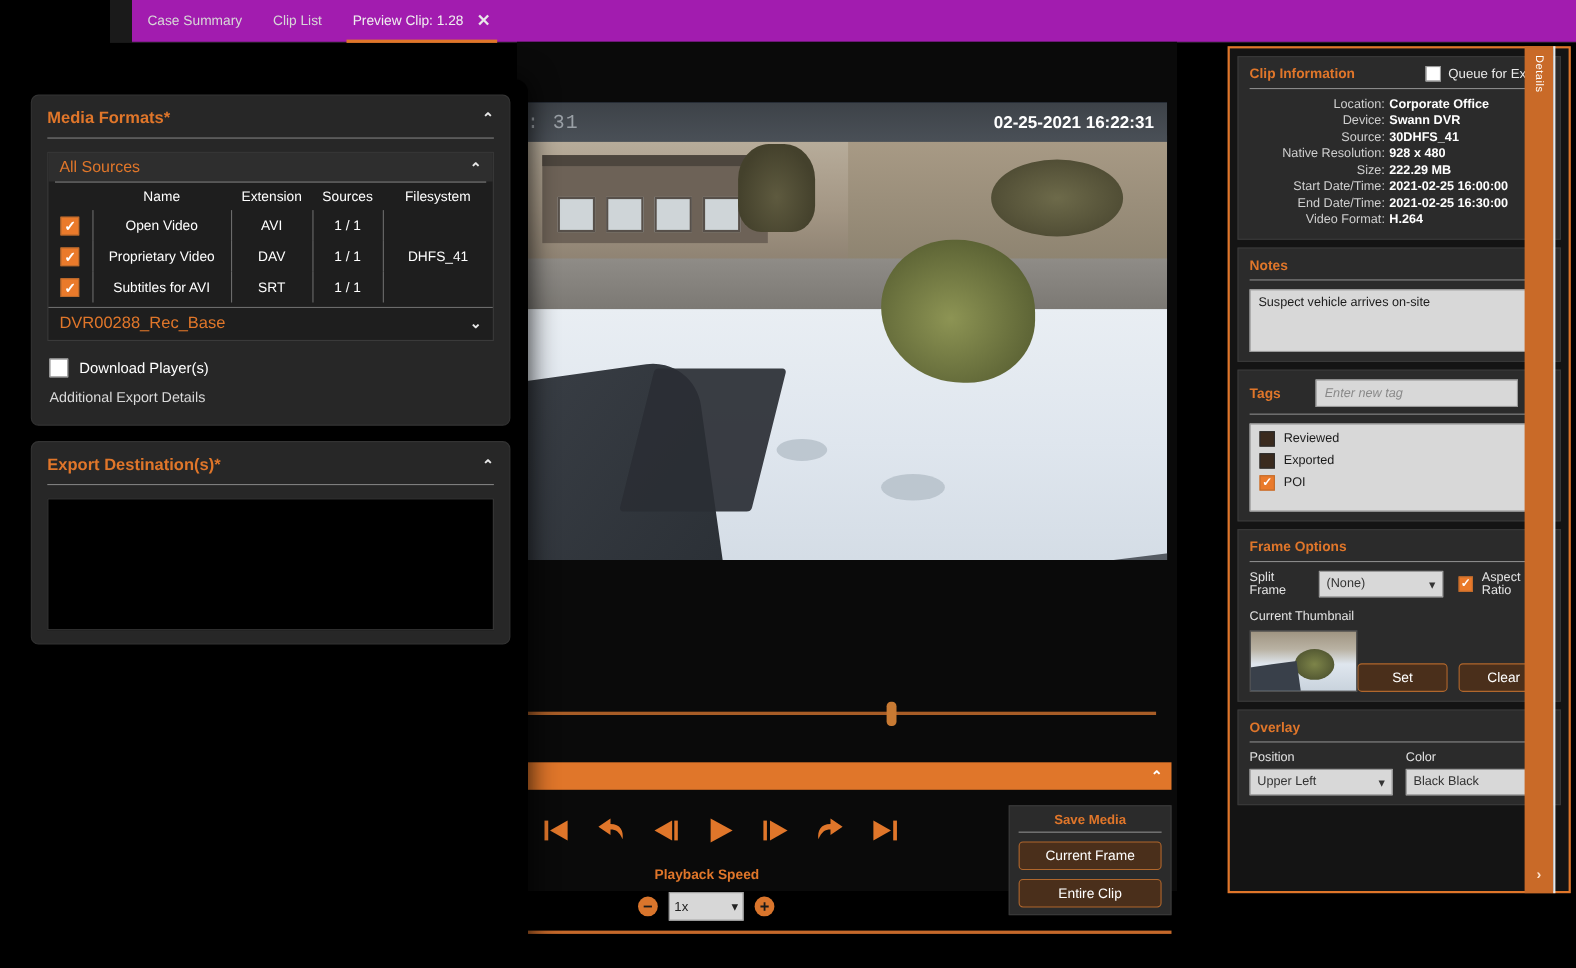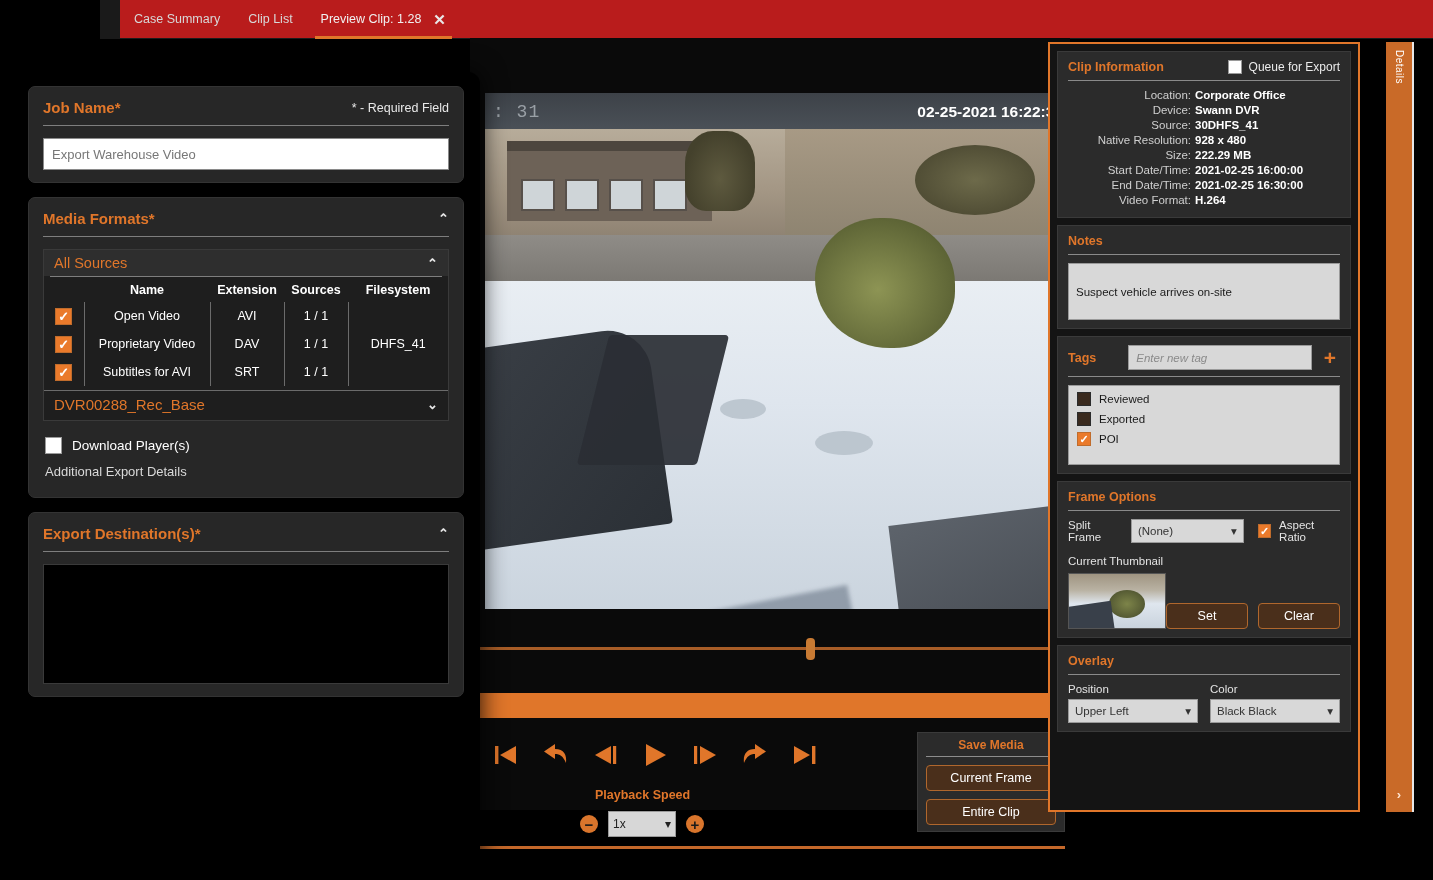--- a/index.html
+++ b/index.html
@@ -7,21 +7,21 @@
     width: 1433px; height: 880px;
     background: #000;
     font-family: "Liberation Sans", sans-serif;
     overflow: hidden;
   }
   #root { position: relative; width: 1433px; height: 880px; background: #000; }
 
   
   .tabbar {
     position: absolute; left: 120px; top: 0; width: 1313px; height: 39px;
-    background: #b91c1c; display: flex; align-items: center;
+    background: #a21caf; display: flex; align-items: center;
     border-bottom: 1px solid #1b1b1b;
   }
   .tab {
     position: relative; height: 39px; display: flex; align-items: center;
     padding: 0 14px; color: #d8d8d8; font-size: 12.5px; cursor: pointer;
   }
   .tab.active { color: #f0f0f0; }
   .tab.active::after {
     content: ""; position: absolute; left: 8px; right: 8px; bottom: 0;
     height: 3px; background: #e0762a;
@@ -34,21 +34,21 @@
     position: absolute; left: 100px; top: 0; width: 24px; height: 39px;
     background: #1a1a1a;
   }
 
   
   .center {
     position: absolute; left: 470px; top: 38px; width: 600px; height: 772px;
     background: #0a0a0a;
   }
   .video-wrap {
-    position: absolute; left: 15px; top: 55px; width: 590px; height: 516px;
+    position: absolute; left: 1px; top: 55px; width: 590px; height: 416px;
     overflow: hidden; background: #0f172a;
   }
   .vid-sky {
     position: absolute; left: 0; top: 0; width: 100%; height: 36px;
     background: linear-gradient(180deg,#3d4248 0%, #4a5057 100%);
   }
   .vid-bg { position: absolute; left: 0; top: 30px; width: 100%; height: 498px; overflow:hidden; }
   .band-house {
     position: absolute; left:0; top:0; width:100%; height:115px;
     background: linear-gradient(180deg,#b9ae9c 0%, #a39684 60%, #8e8272 100%);
@@ -189,21 +189,21 @@
     background:#1e1e1e; border:1px solid #3a3a3a;
   }
   .as-head {
     display:flex; align-items:center; justify-content:space-between;
     padding:5px 10px; background:#2e2e2e;
   }
   .as-title { color:#e0762a; font-size:14.5px; }
   .as-rule { height:1px; background:#7e7e7e; margin:0 6px; }
   table.fmt { width:100%; border-collapse:collapse; }
   table.fmt th {
-    color:#fff; font-size:12.5px; font-weight:bold; padding:6px 0 5px; text-align:center;
+    color:#fff; font-size:12.5px; font-weight:normal; padding:6px 0 5px; text-align:center;
   }
   table.fmt td {
     color:#fff; font-size:12.5px; text-align:center; padding:4px 0;
     border-left:1px solid #6b6b6b; height:28px;
   }
   table.fmt td.nobord { border-left:none; }
   .cbx {
     width:17px; height:17px; border:1px solid #c06c2c; background:#ea7a2b;
     display:inline-flex; align-items:center; justify-content:center;
     color:#fff; font-size:13px; font-weight:bold; line-height:1; cursor:pointer;
@@ -218,33 +218,33 @@
   .dl-lbl { color:#fff; font-size:13.5px; }
   .aed-lbl { color:#d9d9d9; font-size:13px; margin:8px 2px 6px; }
   .aed-box {
     background:#1b1b1b; border:1px solid #3b3b3b; min-height:105px;
     padding:9px 10px; color:#f0f0f0; font-size:13px; line-height:1.45;
   }
   .dest-box { background:#000; border:1px solid #3a3a3a; height:120px; }
 
   
   .rightwrap {
-    position:absolute; left:1048px; top:42px; width:312px; height:770px;
+    position:absolute; left:1116px; top:42px; width:312px; height:770px;
     background:#141414; border:2px solid #e0762a;
   }
   .rcard { background:#2b2b2b; border:1px solid #3a3a3a; margin:7px; padding:8px 10px; }
   .rcard-head { display:flex; align-items:center; justify-content:space-between; }
   .rcard-title { color:#e0762a; font-size:12.5px; font-weight:bold; }
   .rcard-rule { height:1px; background:#8a8a8a; margin:6px 0 8px; }
   .kv { display:flex; justify-content:flex-end; gap:4px; margin-bottom:3px; }
   .kv .k { color:#cfcfcf; font-size:11.5px; text-align:right; width:120px; }
   .kv .v { color:#ffffff; font-size:11.5px; font-weight:bold; width:145px; text-align:left; }
   .qfe { display:flex; align-items:center; gap:7px; color:#eaeaea; font-size:12px; }
   .notes-box {
-    background:#d8d8d8; border:1px solid #9a9a9a; height:57px; padding:22px 7px;
+    background:#d8d8d8; border:1px solid #9a9a9a; height:57px; padding:5px 7px;
     color:#1a1a1a; font-size:11.5px;
   }
   .tags-top { display:flex; align-items:center; gap:8px; justify-content:space-between; }
   .tag-input {
     flex:1; height:25px; background:#d8d8d8; border:1px solid #9a9a9a; margin-left:24px;
     color:#8a8a8a; font-style:italic; font-size:11.5px; display:flex; align-items:center; padding:0 7px;
   }
   .plus { color:#e0762a; font-size:21px; font-weight:bold; line-height:1; cursor:pointer; padding:0 4px; }
   .tags-list { background:#d8d8d8; border:1px solid #9a9a9a; height:80px; padding:6px 8px; }
   .tag-item { display:flex; align-items:center; gap:8px; margin-bottom:6px; color:#1a1a1a; font-size:11.5px; }
@@ -411,30 +411,20 @@
         <div class="save-rule"></div>
         <div class="save-btn">Current Frame</div>
         <div class="save-btn">Entire Clip</div>
       </div>
     </div>
     <div class="hr-orange"></div>
   </div>
 
   <div class="leftpanel">
 
-    <div class="card">
-      <div class="card-head">
-        <span class="card-title">Job Name*</span>
-        <span class="req-note">* - Required Field</span>
-      </div>
-      <div class="card-rule"></div>
-      <div class="jobinput">
-        <span>Export Warehouse Video</span>
-      </div>
-    </div>
 
     <div class="card">
       <div class="card-head">
         <span class="card-title">Media Formats*</span>
         <span class="chev">⌃</span>
       </div>
       <div class="card-rule"></div>
 
       <div class="allsources">
         <div class="as-head">

